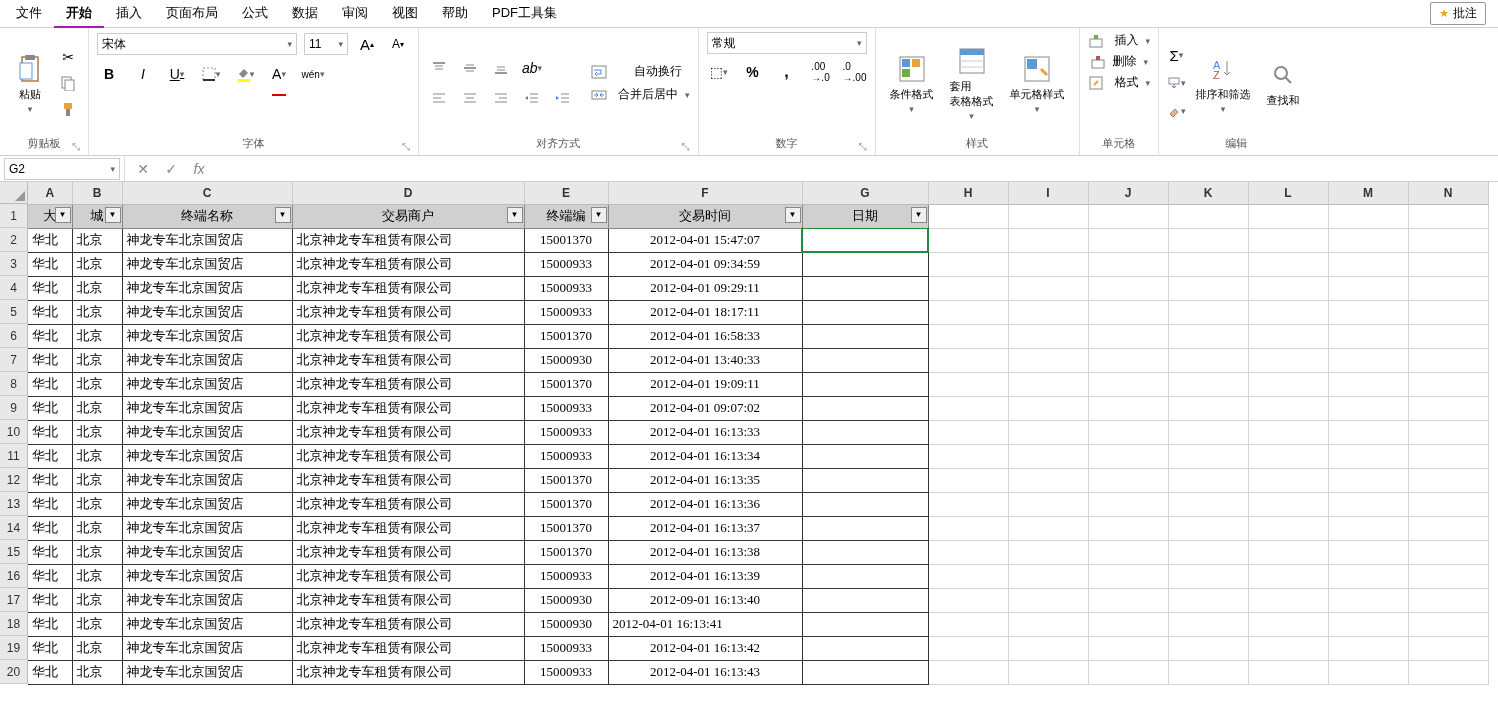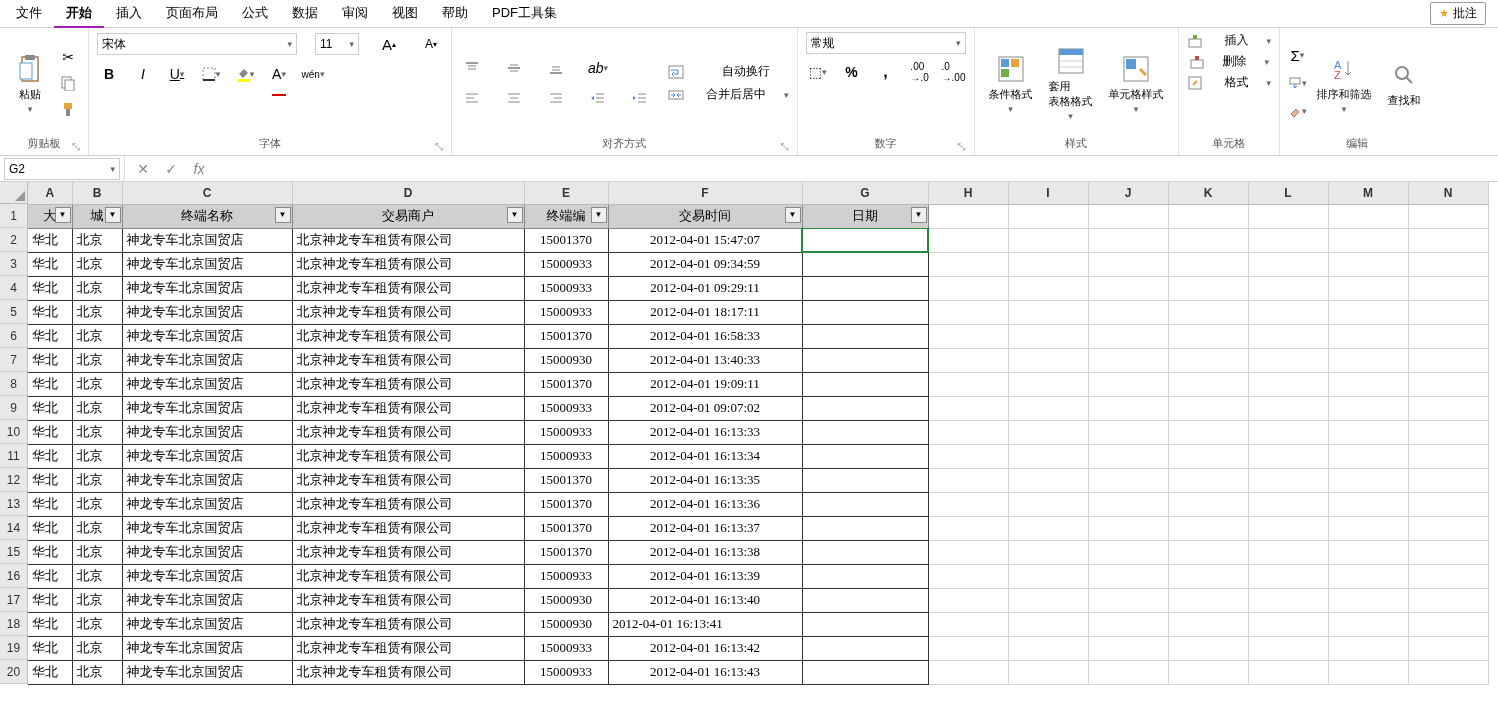--- a/index.html
+++ b/index.html
@@ -18,21 +18,21 @@
 .ribbon-group { display: flex; flex-direction: column; border-right: 1px solid #e0e0e0; padding: 4px 8px 2px; }
 .ribbon-content { flex: 1; display: flex; align-items: center; gap: 4px; }
 .ribbon-label { text-align: center; font-size: 11px; color: #555; padding: 2px 0; position: relative; }
 .ribbon-label .launcher { position: absolute; right: 0; bottom: 0; font-size: 10px; color: #888; cursor: pointer; }
 
 .big-btn { display: flex; flex-direction: column; align-items: center; gap: 2px; padding: 2px 6px; cursor: pointer; }
 .big-btn .icon { width: 32px; height: 32px; display: flex; align-items: center; justify-content: center; }
 .big-btn .lbl { font-size: 11px; white-space: nowrap; }
 .small-btn { width: 24px; height: 24px; display: flex; align-items: center; justify-content: center; cursor: pointer; font-size: 14px; }
 .col-stack { display: flex; flex-direction: column; gap: 2px; }
-.row-stack { display: flex; align-items: center; gap: 18px; }
+.row-stack { display: flex; align-items: center; gap: 7px; }
 
 .font-name { width: 200px; height: 22px; border: 1px solid #ccc; padding: 0 4px; font-size: 12px; background: #fff; display: flex; align-items: center; justify-content: space-between; }
 .font-size { width: 44px; height: 22px; border: 1px solid #ccc; padding: 0 4px; font-size: 12px; background: #fff; display: flex; align-items: center; justify-content: space-between; }
 .num-fmt { width: 160px; height: 22px; border: 1px solid #ccc; padding: 0 4px; font-size: 12px; background: #fff; display: flex; align-items: center; justify-content: space-between; }
 .dd-arrow { font-size: 9px; color: #666; }
 
 .underbar { display: inline-block; width: 14px; height: 2px; margin-top: 14px; }
 
 
 .namebar { display: flex; align-items: center; height: 26px; border-bottom: 1px solid #d0d0d0; }
@@ -724,21 +724,21 @@
           <td></td>
           <td></td>
           <td></td>
         </tr>
         <tr>
           <td class="data-border">华北</td>
           <td class="data-border">北京</td>
           <td class="data-border">神龙专车北京国贸店</td>
           <td class="data-border">北京神龙专车租赁有限公司</td>
           <td class="data-border" style="text-align: center;">15000930</td>
-          <td class="data-border" style="text-align: center;">2012-04-01 16:13:40</td>
+          <td class="data-border" style="text-align: center;">2012-09-01 16:13:40</td>
           <td class="data-border"></td>
           <td></td>
           <td></td>
           <td></td>
           <td></td>
           <td></td>
           <td></td>
           <td></td>
         </tr>
         <tr>

